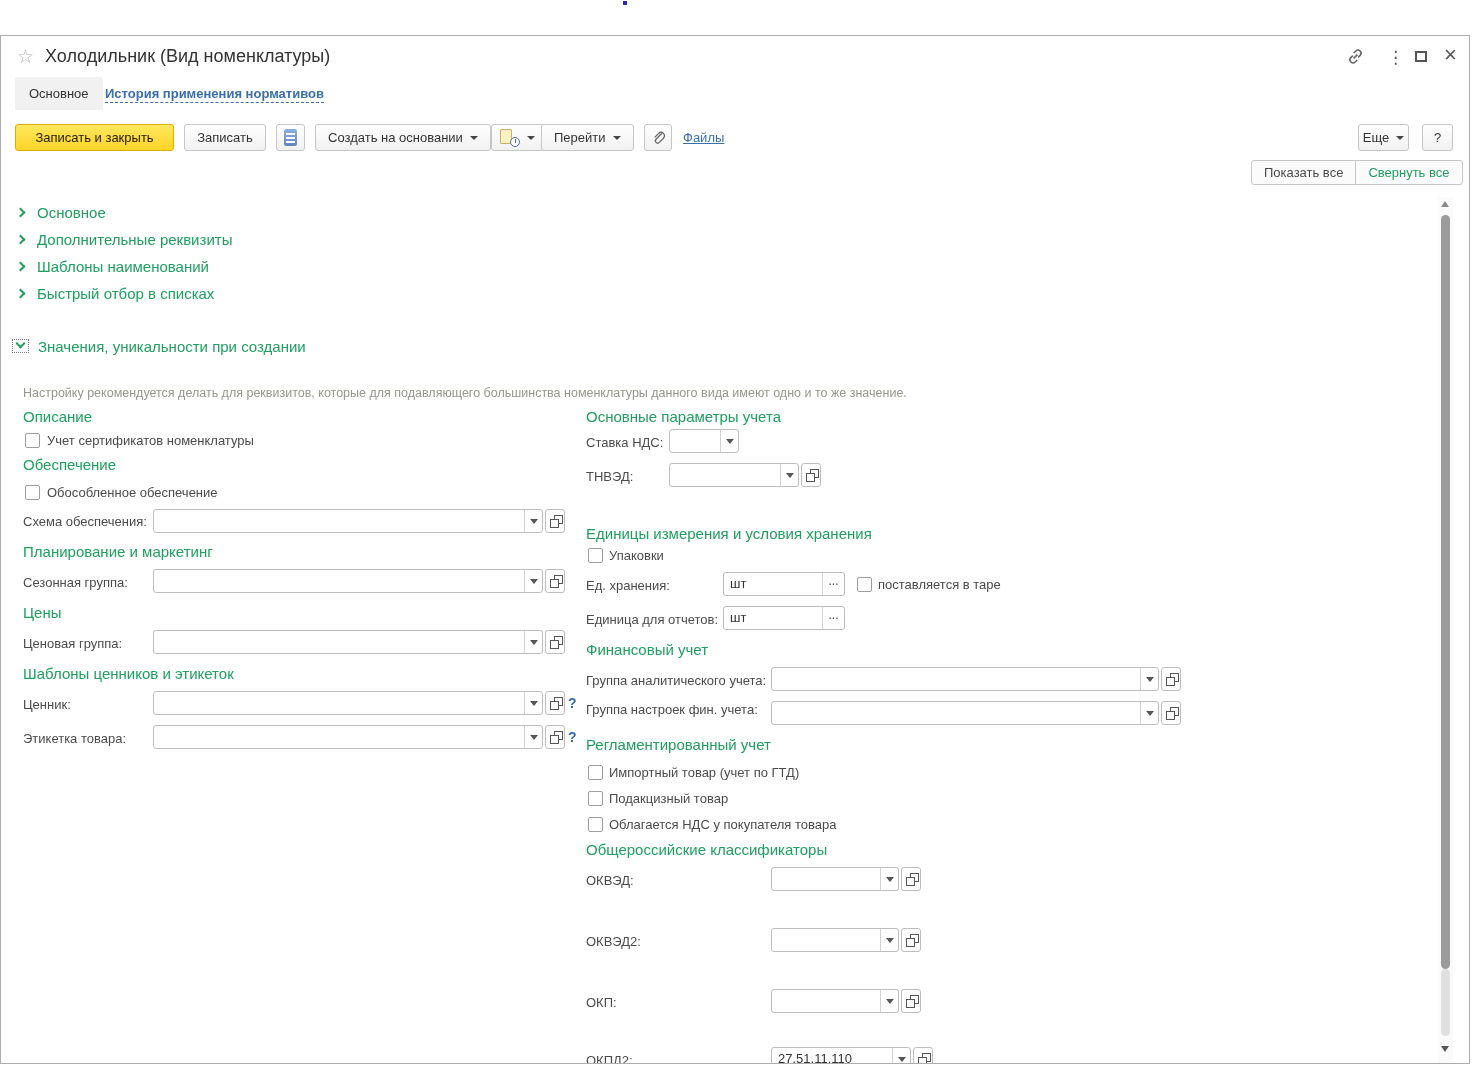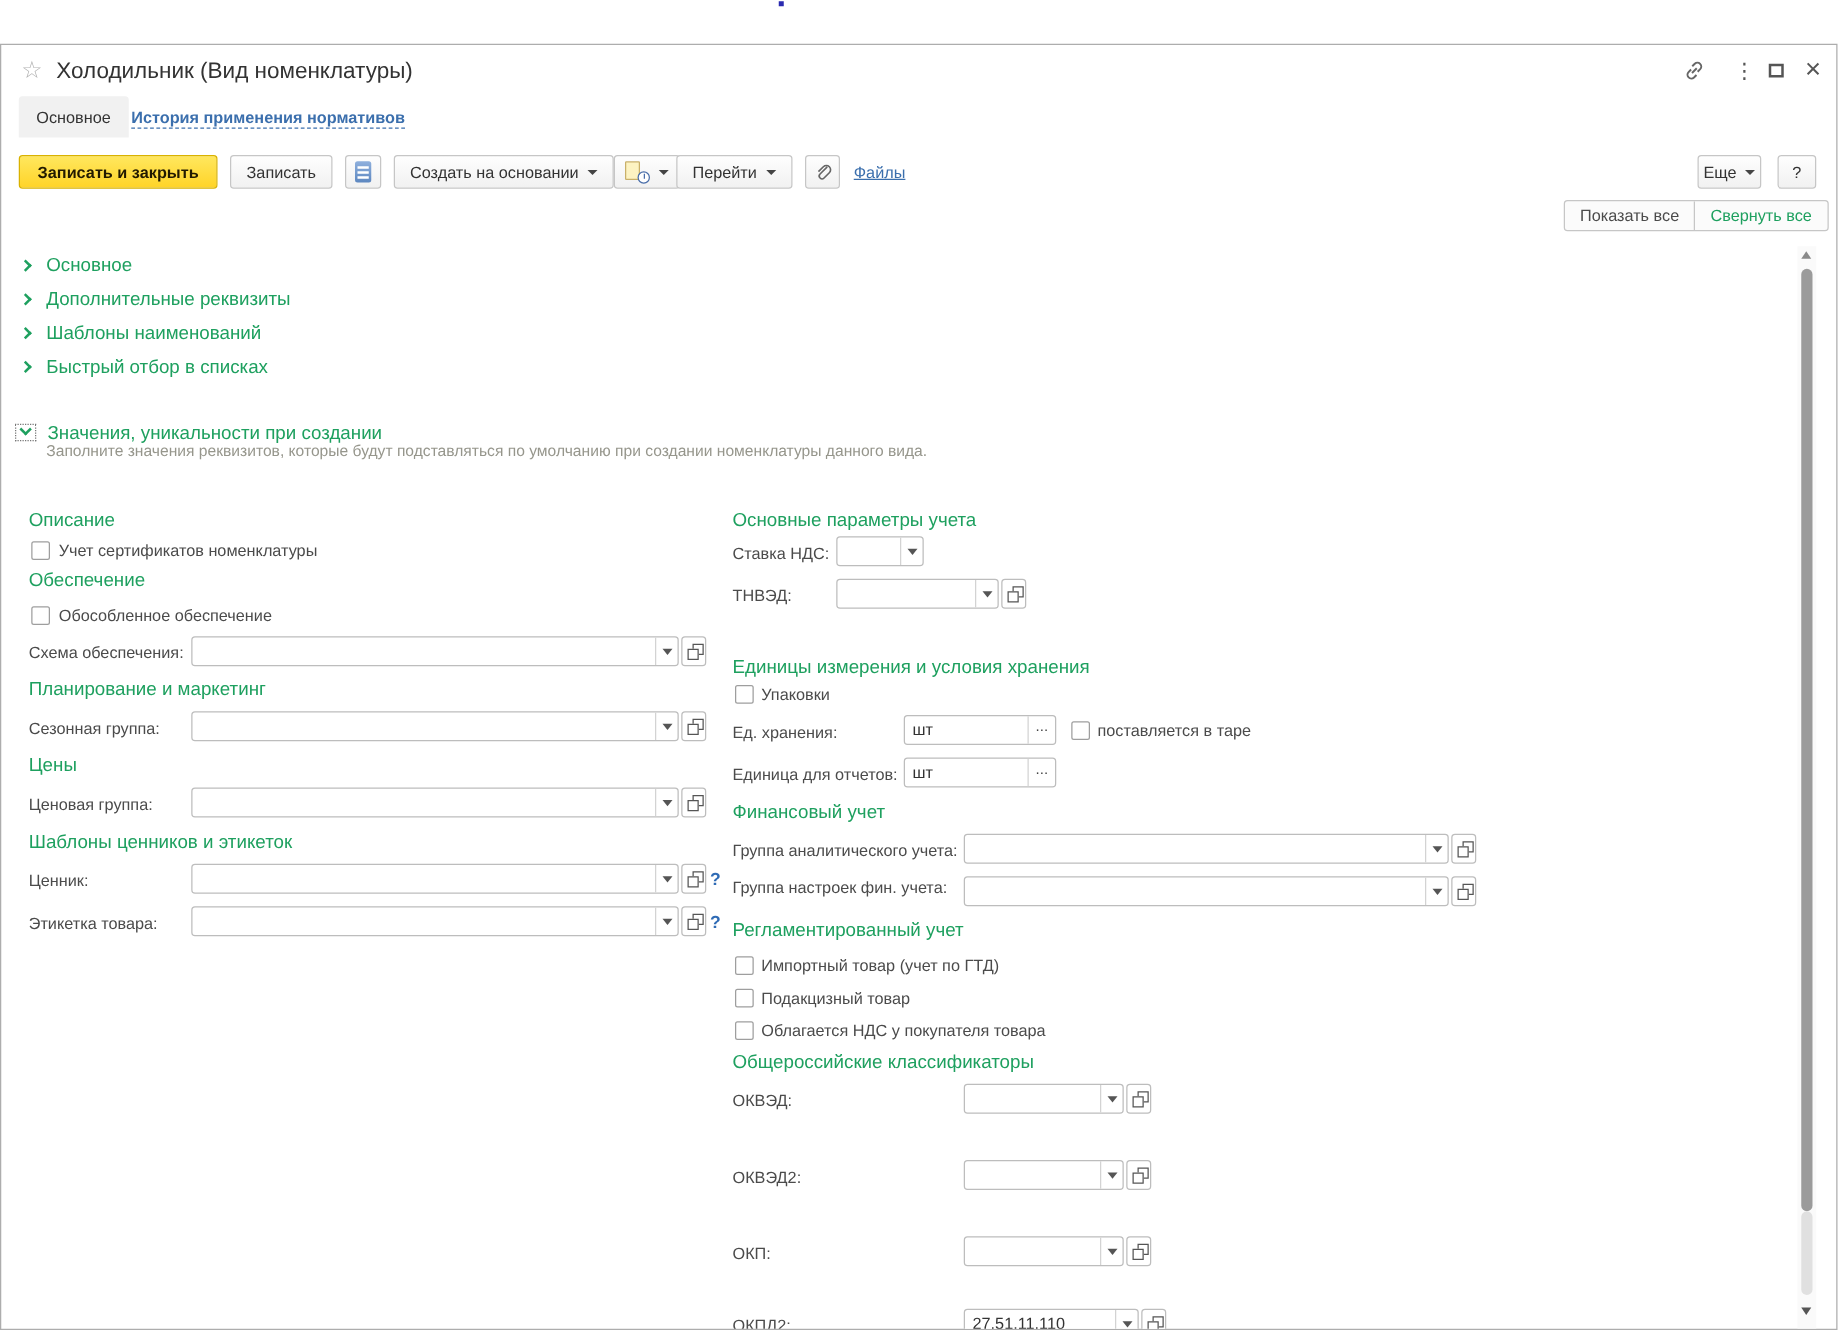--- a/index.html
+++ b/index.html
@@ -17,21 +17,21 @@
   .kebab { font-size:17px; letter-spacing:0; }
   .maxbox { width:12px; height:11px; border:2px solid #555; }
   .closex { font-size:22px; line-height:18px; }
 
   
   .tab-active { background:#f1f1f1; border-radius:3px 3px 0 0; padding:9px 14px; font-size:13px; color:#333; }
   .tab-link { color:#3b6fad; font-size:13px; border-bottom:1px dashed #3b6fad; padding-bottom:1px;font-weight:bold; }
 
   
   .btn { display:inline-flex; align-items:center; justify-content:center; height:27px; border:1px solid #c6c6c6; border-radius:3px; background:linear-gradient(#fefefe,#f1f1f1); font-size:13px; color:#333; padding:0 12px; white-space:nowrap; }
-  .btn-yellow { background:linear-gradient(#ffe75e,#ffd428); border-color:#d9b200; font-weight:bold; color:#221a00; }
+  .btn-yellow { background:linear-gradient(#ffe75e,#ffd428); border-color:#d9b200; font-weight:normal; color:#221a00; }
   .caret { display:inline-block; width:0; height:0; border:4px solid transparent; border-top:4px solid #444; margin-left:7px; margin-top:4px; }
   .link { color:#3b6fad; text-decoration:underline; font-size:13px; }
 
   .seg { display:flex; border:1px solid #c6c6c6; border-radius:3px; background:#fbfbfb; height:25px; overflow:hidden; }
   .seg > div { padding:4px 12px; font-size:13px; }
   .seg .divider { width:1px; background:#c6c6c6; padding:0; }
   .seg-green { color:#1ea05f; }
 
   
   .sec-row { position:absolute; display:flex; align-items:center; height:20px; }
@@ -154,21 +154,21 @@
       <span class="chev chev-r"></span>
       <span class="sec-label">Быстрый отбор в списках</span>
     </div>
   <div class="sec-row" style="left:16px; top:300px;">
     <span class="focusbox">
         <span class="chev chev-d"></span>
       </span>
     <span class="sec-label sec-label-exp">Значения, уникальности при создании</span>
   </div>
 
-  <div class="abs hint" style="left:36px; top:318px;">Заполните значения реквизитов, которые будут подставляться по умолчанию при создании номенклатуры данного вида.</div>
+  <div class="abs hint" style="left:22px; top:350px;">Настройку рекомендуется делать для реквизитов, которые для подавляющего большинства номенклатуры данного вида имеют одно и то же значение.</div>
 
   <div class="abs hdr-green" style="left:22px; top:372px;">Описание</div>
   <span class="cb" style="left:24px; top:397px;"></span>
   <span class="cb-label" style="left:46px; top:397px;">Учет сертификатов номенклатуры</span>
 
   <div class="abs hdr-green" style="left:22px; top:420px;">Обеспечение</div>
   <span class="cb" style="left:24px; top:449px;"></span>
   <span class="cb-label" style="left:46px; top:449px;">Обособленное обеспечение</span>
 
   <span class="cb-label" style="left:22px; top:478px;">Схема обеспечения:</span>

